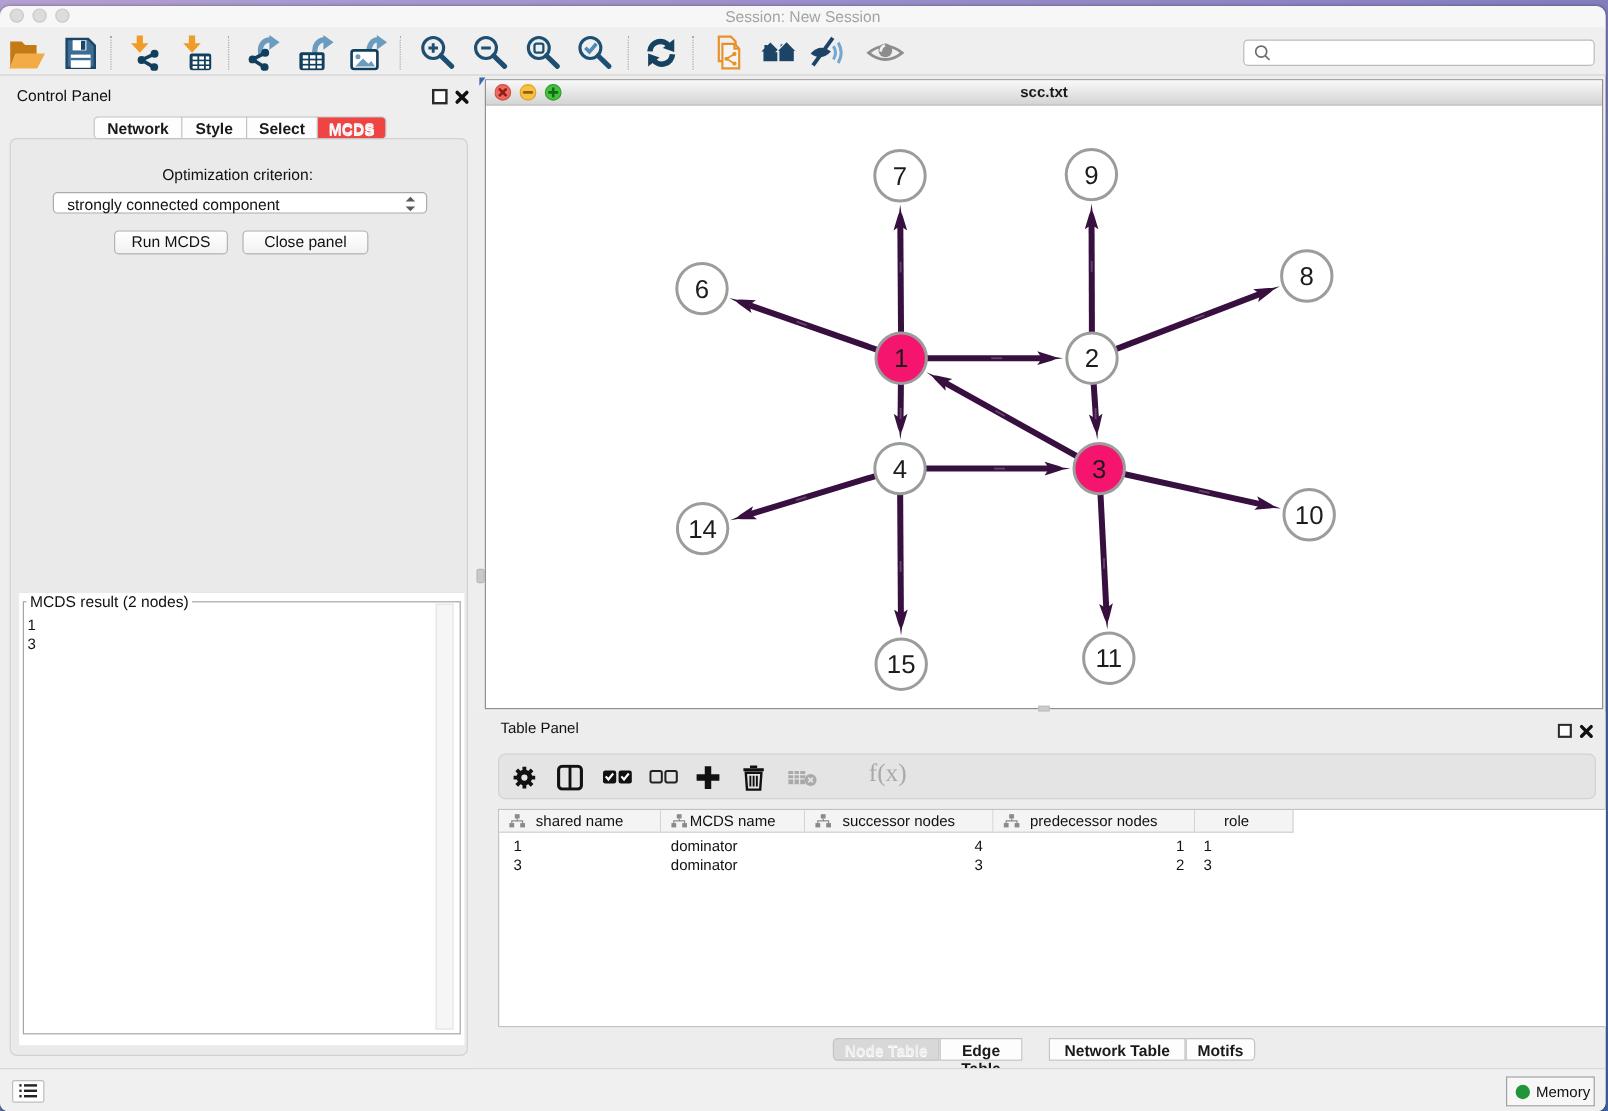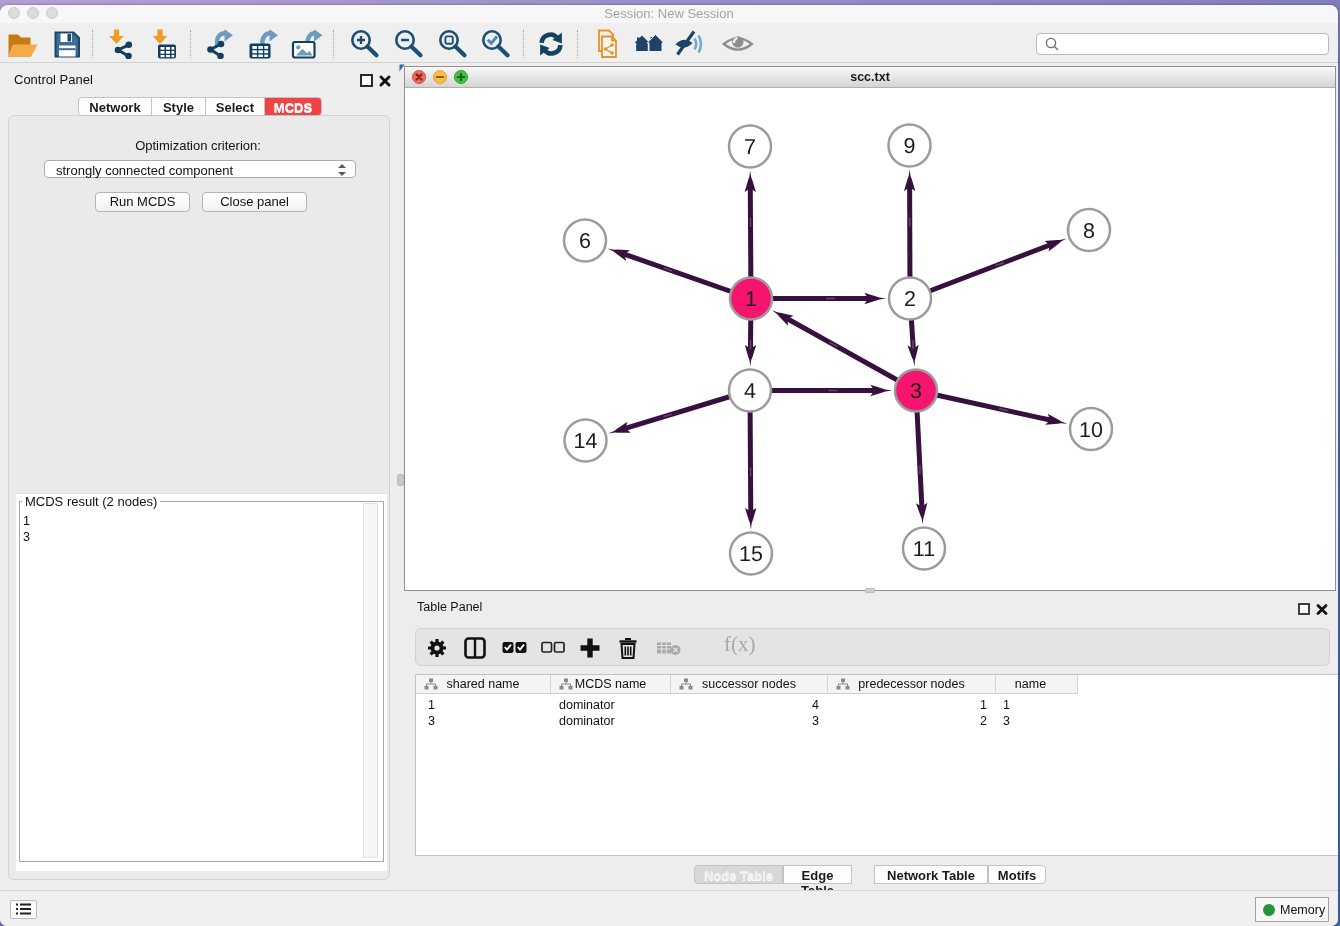--- a/index.html
+++ b/index.html
@@ -412,21 +412,21 @@
           <rect x="0.5" y="7.9" width="4" height="3.6" fill="#8a8a8a"></rect>
           <rect x="9.5" y="7.9" width="4" height="3.6" fill="#8a8a8a"></rect>
           <path d="M7 4 V6 M2.5 8 V6 H11.5 V8" stroke="#8a8a8a" fill="none"></path>
         </svg><span>successor nodes</span></div>
     <div class="thead" style="left:412px;width:168px;"><svg class="hier" width="14" height="12" viewBox="0 0 14 12">
           <rect x="5" y="0.5" width="4" height="3.6" fill="#8a8a8a"></rect>
           <rect x="0.5" y="7.9" width="4" height="3.6" fill="#8a8a8a"></rect>
           <rect x="9.5" y="7.9" width="4" height="3.6" fill="#8a8a8a"></rect>
           <path d="M7 4 V6 M2.5 8 V6 H11.5 V8" stroke="#8a8a8a" fill="none"></path>
         </svg><span>predecessor nodes</span></div>
-    <div class="thead" style="left:580px;width:82px;"><span style="position:relative;left:-6px;top:2px;">name</span></div>
+    <div class="thead" style="left:580px;width:82px;"><span style="position:relative;left:-6px;top:2px;">role</span></div>
     <div class="trow" style="top:22px;">
         <span style="left:12px;">1</span>
         <span style="left:143px;">dominator</span>
         <span style="left:255px;width:148px;text-align:right;">4</span>
         <span style="left:412px;width:159px;text-align:right;">1</span>
         <span style="left:587px;">1</span>
       </div>
     <div class="trow" style="top:38px;">
         <span style="left:12px;">3</span>
         <span style="left:143px;">dominator</span>

